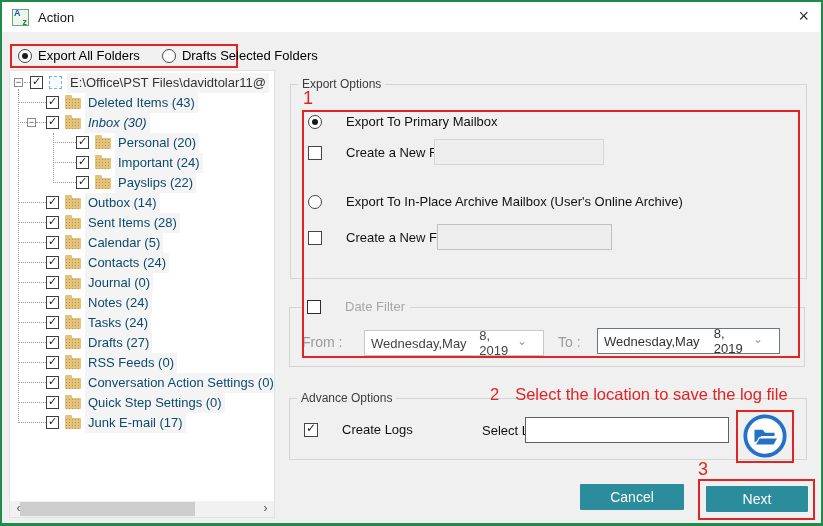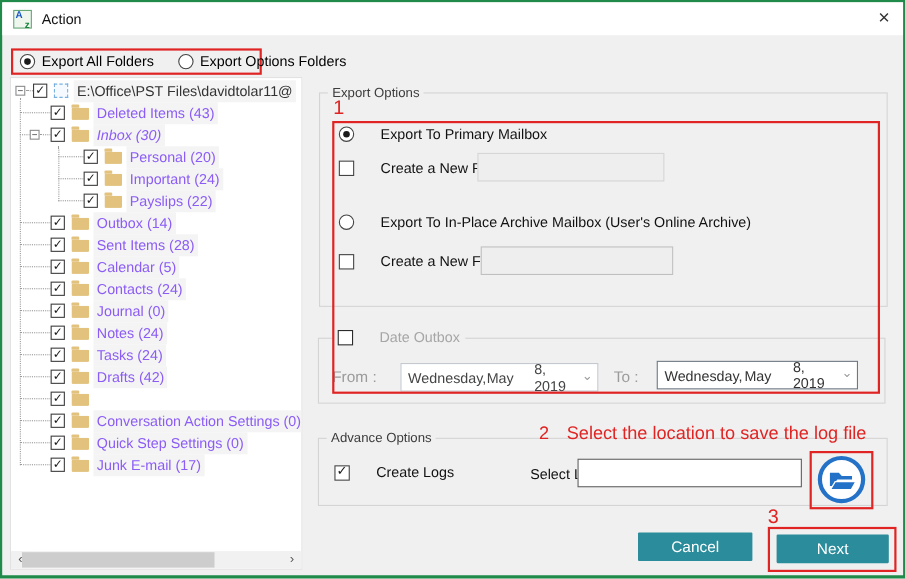--- a/index.html
+++ b/index.html
@@ -33,21 +33,21 @@
   .texp { position:absolute; top:5px; width:9px; height:9px; border:1px solid #8c8c8c; background:#fff;
     font-size:9px; line-height:7px; text-align:center; color:#333; }
   .tcheck { position:absolute; top:3px; width:13px; height:13px; border:1px solid #3d3d3d; background:#fff; }
   .tcheck::after { content:"✓"; position:absolute; left:1px; top:-2px; font-size:11px; color:#1a1a1a; }
   .tfolder { position:absolute; top:5px; width:16px; height:11px; background-color:#e2c27d;
     background-image:radial-gradient(#bb953f 22%, rgba(0,0,0,0) 23%); background-size:3px 3px;
     border-radius:1px; }
   .tfolder::before { content:""; position:absolute; left:0; top:-3px; width:7px; height:3px;
     background:#e2c27d; border-radius:1px 1px 0 0; }
   .troot-icon { position:absolute; top:3px; width:13px; height:13px; border:1px dashed #7ab0e0; background:#f4faff; }
-  .tlabel { position:absolute; top:0; line-height:20px; font-size:13px; color:#8b5cf6;
+  .tlabel { position:absolute; top:0; line-height:20px; font-size:13px; color:#0c4a6e;
     background:#f4f4f4; padding:0 3px; white-space:nowrap; }
   .tlabel.root { color:#333; }
 
   
   .hscroll { position:absolute; left:0; bottom:0; width:100%; height:16px; background:#f1f1f1; }
   .hs-arrow { position:absolute; top:0; width:17px; height:16px; text-align:center; line-height:15px;
     font-size:12px; color:#555; background:#f1f1f1; cursor:pointer; }
   .hs-thumb { position:absolute; left:10px; top:1px; width:175px; height:14px; background:#cdcdcd; cursor:grab; }
 
   
@@ -64,21 +64,21 @@
   .checkbox.checked::after { content:"✓"; position:absolute; left:1px; top:-3px; font-size:12px; color:#1a1a1a; }
   .checkbox.gray { border-color:#2b2b2b; }
   .ctrl-label { font-size:13px; color:#111; white-space:nowrap; }
   .ctrl-label.dim { color:#a6a6a6; }
 
   .text-input { height:26px; border:1px solid #d6d6d6; background:#eeeeee; font-size:13px; padding:0 5px;
     font-family:"Liberation Sans",sans-serif; }
   .text-input.enabled { background:#fff; border:1px solid #5f5f5f; }
 
   .datebox { position:absolute; height:26px; background:#fff; border:1px solid #c3c9cf;
-    display:flex; align-items:center; font-size:13px; color:#444; padding:0 4px 0 6px; }
+    display:flex; align-items:center; font-size:13px; color:#444; padding:0 16px 0 6px; }
   .datebox.strong { border-color:#6d7780; color:#333; }
   .datebox .seg1 { width:76px; }
   .datebox .seg2 { width:46px; }
   .datebox .seg3 { width:44px; }
   .datebox .chev { color:#9a9a9a; font-size:12px; margin-left:2px; margin-top:-4px; }
   .dim-label { position:absolute; font-size:14px; color:#9b9b9b; white-space:nowrap; }
 
   .folder-btn { position:absolute; width:50px; height:48px; display:flex; align-items:center; justify-content:center; cursor:pointer; }
 
   .btn { position:absolute; height:26px; background:#2b8c9b; color:#fff; font-size:14px;
@@ -97,21 +97,21 @@
     </div>
     <div class="title-text">Action</div>
     <div class="close-x">×</div>
   </div>
 
   <div class="top-radio-rect"></div>
   <div class="radio-row">
     <span class="radio checked"></span>
     <span class="radio-label">Export All Folders</span>
     <span class="radio"></span>
-    <span class="radio-label">Export Options Folders</span>
+    <span class="radio-label">Drafts Selected Folders</span>
   </div>
 
   <div class="tree-panel">
     <div class="tguide" style="left:8px; top:18px; height:334px;"></div>
     <div class="tguide" style="left:43px; top:62px; height:50px;"></div>
     <div id="tree-rows">
         <div class="trow" style="top: 2px;">
           <span class="texp" style="left: 4px;">−</span>
           <span class="tdash" style="left: 14px; width: 6px;"></span>
           <span class="tcheck" style="left: 20px;"></span>
@@ -189,26 +189,27 @@
         <div class="trow" style="top: 242px;">
           <span class="tdash" style="left: 8px; width: 28px;"></span>
           <span class="tcheck" style="left: 36px;"></span>
           <span class="tfolder" style="left: 55px;"></span>
           <span class="tlabel" style="left: 75px;">Tasks (24)</span>
         </div>
         <div class="trow" style="top: 262px;">
           <span class="tdash" style="left: 8px; width: 28px;"></span>
           <span class="tcheck" style="left: 36px;"></span>
           <span class="tfolder" style="left: 55px;"></span>
-          <span class="tlabel" style="left: 75px;">Drafts (42)</span>
+          <span class="tlabel" style="left: 75px;">Drafts (27)</span>
         </div>
         <div class="trow" style="top: 282px;">
           <span class="tdash" style="left: 8px; width: 28px;"></span>
           <span class="tcheck" style="left: 36px;"></span>
           <span class="tfolder" style="left: 55px;"></span>
+          <span class="tlabel" style="left: 75px;">RSS Feeds (0)</span>
         </div>
         <div class="trow" style="top: 302px;">
           <span class="tdash" style="left: 8px; width: 28px;"></span>
           <span class="tcheck" style="left: 36px;"></span>
           <span class="tfolder" style="left: 55px;"></span>
           <span class="tlabel" style="left: 75px;">Conversation Action Settings (0)</span>
         </div>
         <div class="trow" style="top: 322px;">
           <span class="tdash" style="left: 8px; width: 28px;"></span>
           <span class="tcheck" style="left: 36px;"></span>
@@ -252,21 +253,21 @@
   </div>
   <div class="ctrl-row" style="left:306px; top:228px;">
     <span class="checkbox"></span>
     <span class="ctrl-label">Create a New Folder</span>
   </div>
   <input class="text-input" style="position: absolute; left: 435px; top: 222px; width: 175px; border-color: rgb(192, 192, 192);" disabled="" value="">
 
   <div class="groupbox" style="left:287px; top:305px; width:516px; height:60px;"></div>
   <div class="ctrl-row" style="left:300px; top:297px; background:#f0f0f0; padding:0 5px;">
     <span class="checkbox gray"></span>
-    <span class="ctrl-label dim">Date Outbox</span>
+    <span class="ctrl-label dim">Date Filter</span>
   </div>
 
   <div class="dim-label" style="left:300px; top:332px;">From :</div>
   <div class="datebox" style="left:362px; top:328px; width:180px;">
     <span class="seg1">Wednesday,</span>
     <span class="seg2">May</span>
     <span class="seg3">8, 2019</span>
     <span class="chev">⌄</span>
   </div>
   <div class="dim-label" style="left:556px; top:332px;">To :</div>

